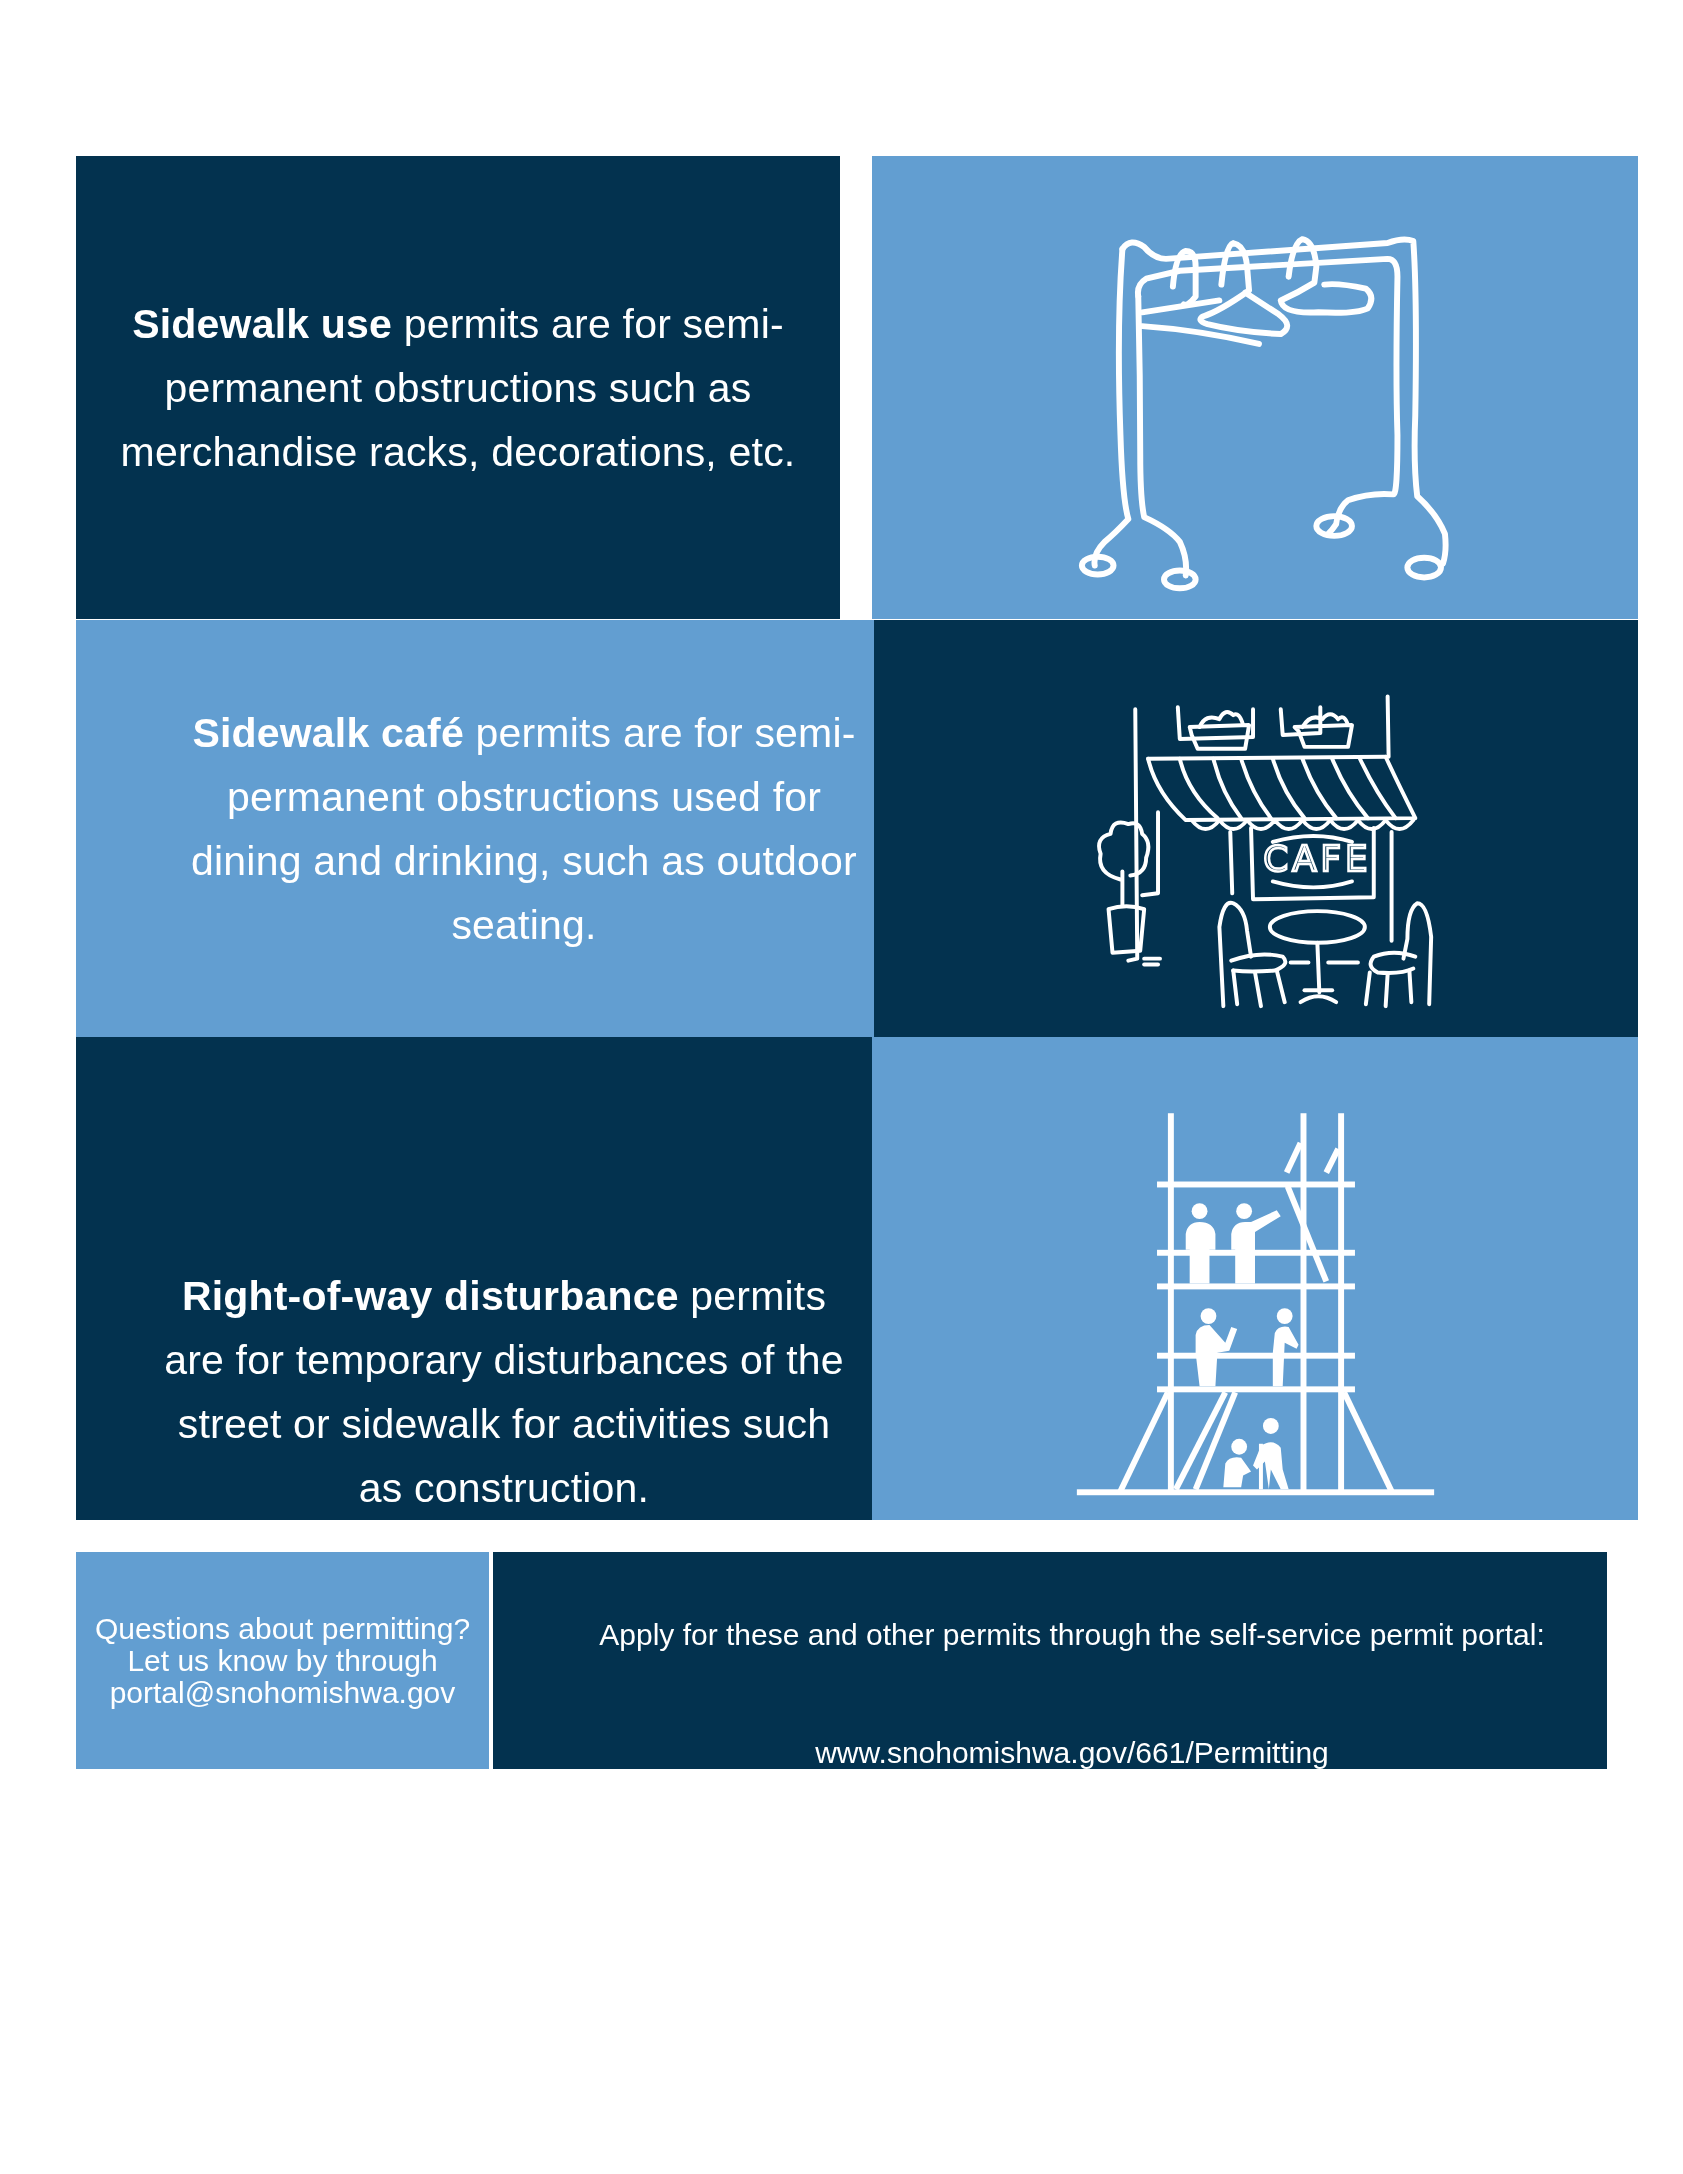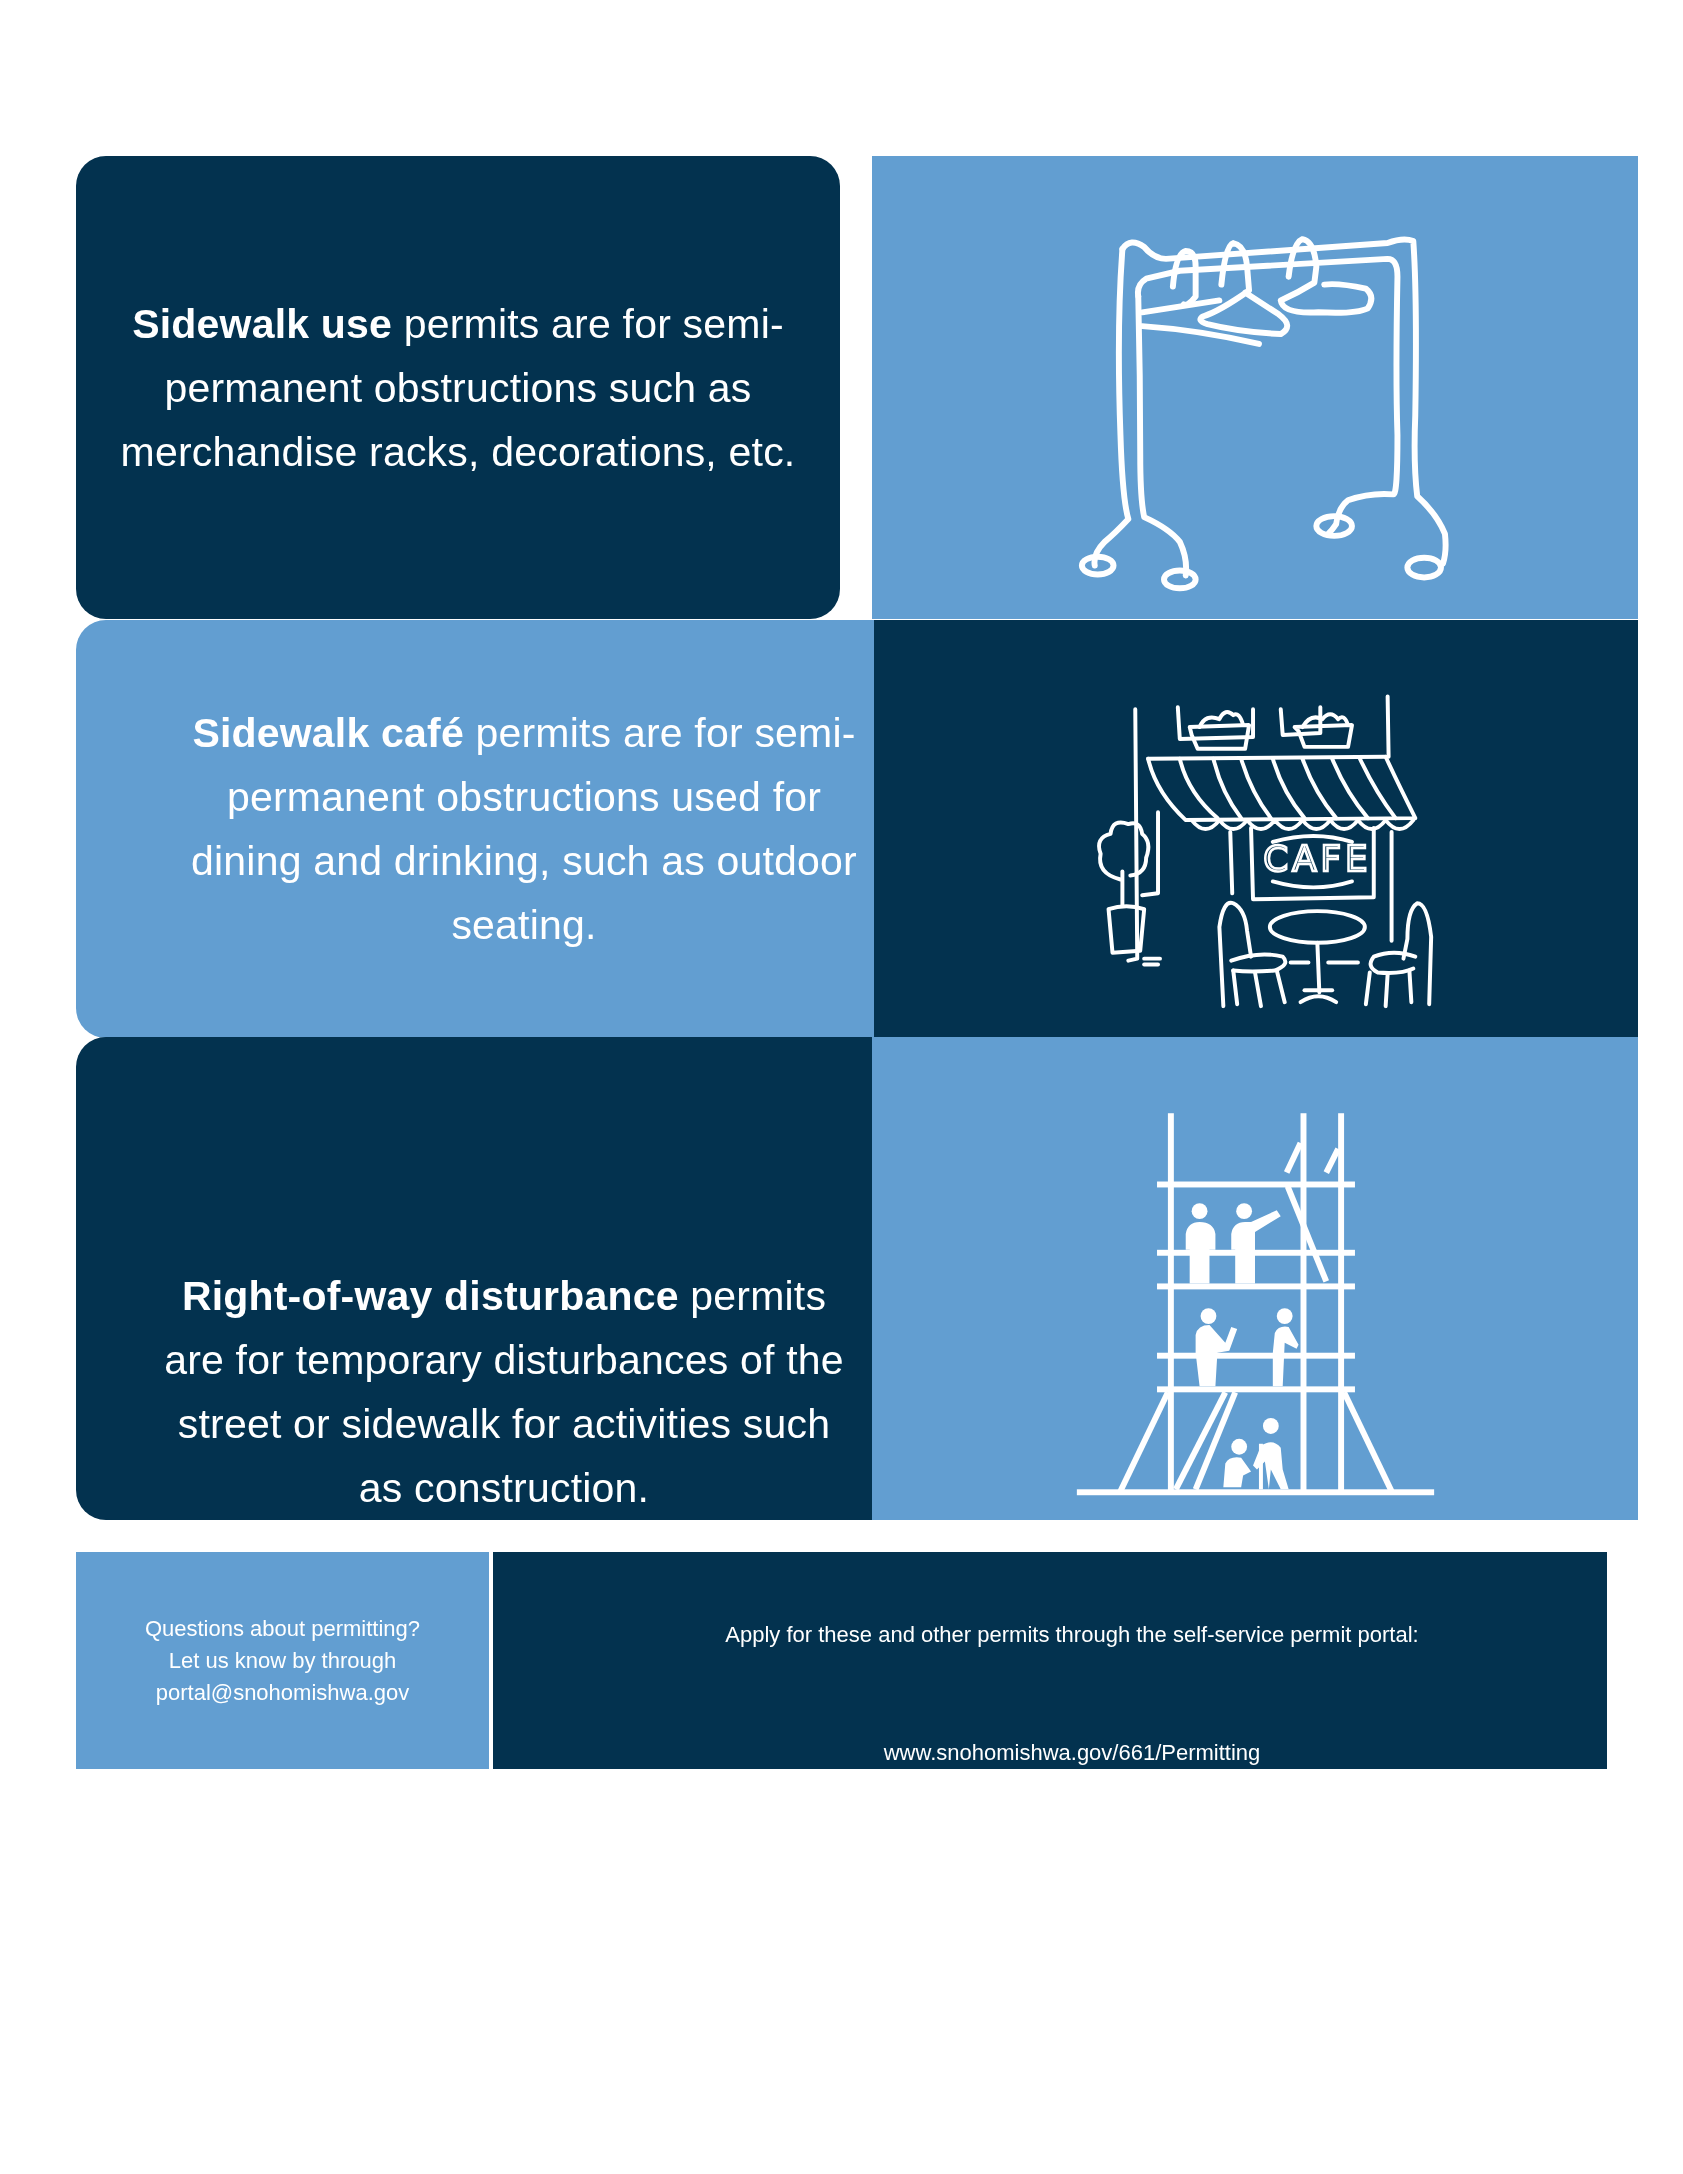--- a/index.html
+++ b/index.html
@@ -1,26 +1,26 @@
 <!DOCTYPE html>
 <html><head>
 <meta charset="utf-8">
 <style>
   html,body{margin:0;padding:0;background:#ffffff;}
   body{width:1683px;height:2174px;position:relative;overflow:hidden;font-family:"Liberation Sans","DejaVu Sans",sans-serif;}
   .panel{position:absolute;box-sizing:border-box;}
   .dark{background:#03324F;}
   .light{background:#629ED1;}
-  .txt{display:flex;align-items:center;justify-content:center;text-align:center;color:#ffffff;border-radius:30px;}
+  .txt{display:flex;align-items:center;justify-content:center;text-align:center;color:#ffffff;}
   .txt p{margin:0;font-size:41px;line-height:64px;letter-spacing:0.2px;width:693px;}
   .txt b{font-weight:bold;}
   .ill{display:flex;align-items:center;justify-content:center;margin-left:31px;}
   .ill svg{position:absolute;}
   .foot-txt{display:flex;flex-direction:column;align-items:center;justify-content:center;color:#ffffff;text-align:center;}
-  .foot-txt span{display:block;font-size:22px;line-height:32px;}
+  .foot-txt span{display:block;font-size:30px;line-height:32px;}
   .foot-txt .strong{font-weight:normal;}
   .stroke{fill:none;stroke:#ffffff;stroke-width:6;stroke-linecap:round;stroke-linejoin:round;}
   .thin{fill:none;stroke:#ffffff;stroke-width:4;stroke-linecap:round;stroke-linejoin:round;}
 </style>
 </head>
 <body>
 
 <div class="panel dark txt" style="left:76px;top:156px;width:764px;height:463px;">
   <p style="width:713px;"><b>Sidewalk use</b><span> permits are for semi-permanent obstructions such as merchandise racks, decorations, etc.</span></p>
 </div>

